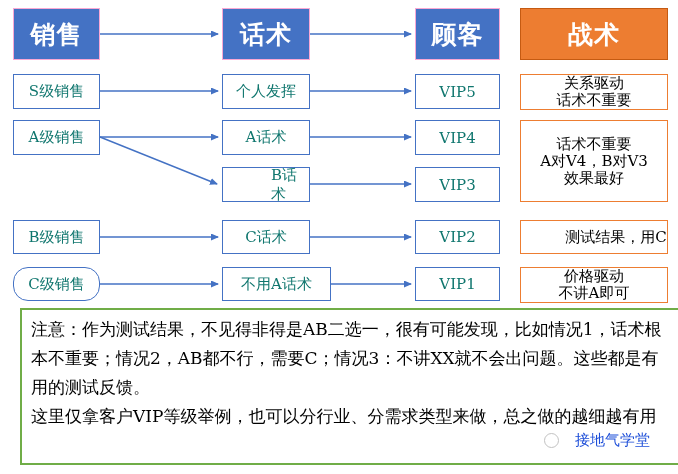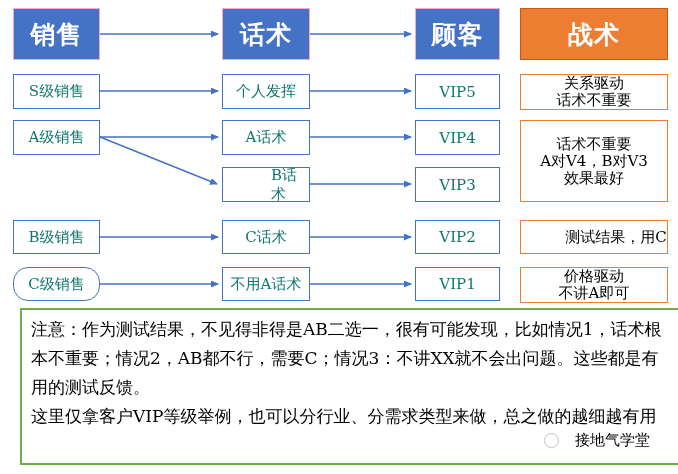--- a/index.html
+++ b/index.html
@@ -36,21 +36,21 @@
   .note{
     position:absolute;left:20px;top:308px;width:667px;height:157px;
     border:2px solid #70AD47;box-sizing:border-box;
     padding:5px 10px 0 9px;
     font-size:17px;line-height:29px;color:#000;
   }
   .note p{margin:0;}
   .watermark{
     position:absolute;right:28px;top:431px;
     display:flex;align-items:center;gap:16px;
-    color:#000000;font-size:15px;
+    color:#1d4ed8;font-size:15px;
   }
   .wm-circle{
     width:15px;height:15px;border:1.5px solid #c2c2c2;border-radius:50%;
     box-sizing:border-box;display:inline-block;
   }
 </style>
 </head>
 <body>
 
 <div id="canvas">
@@ -84,21 +84,21 @@
 
   <div class="cell" style="left:13px;top:74px;width:87px;height:35px;">S级销售</div>
   <div class="cell" style="left:13px;top:120px;width:87px;height:35px;">A级销售</div>
   <div class="cell" style="left:13px;top:220px;width:87px;height:34px;">B级销售</div>
   <div class="cell" style="left:13px;top:267px;width:87px;height:34px;border-radius:15px;">C级销售</div>
 
   <div class="cell" style="left:222px;top:120px;width:88px;height:35px;">A话术</div>
   <div class="cell" style="left:222px;top:74px;width:88px;height:35px;">个人发挥</div>
   <div class="cell" style="left:222px;top:167px;width:88px;height:35px;padding-left:48px;">B话术</div>
   <div class="cell" style="left:222px;top:220px;width:88px;height:34px;">C话术</div>
-  <div class="cell" style="left:222px;top:267px;width:88px;height:34px;">不用A话术</div>
+  <div class="cell" style="left:222px;top:267px;width:109px;height:34px;">不用A话术</div>
 
   <div class="cell" style="left:415px;top:74px;width:85px;height:35px;">VIP5</div>
   <div class="cell" style="left:415px;top:120px;width:85px;height:35px;">VIP4</div>
   <div class="cell" style="left:415px;top:167px;width:85px;height:35px;">VIP3</div>
   <div class="cell" style="left:415px;top:220px;width:85px;height:34px;">VIP2</div>
   <div class="cell" style="left:415px;top:267px;width:85px;height:34px;">VIP1</div>
 
   <div class="tac" style="left:520px;top:74px;width:148px;height:36px;">
     <div>关系驱动</div>
     <div>话术不重要</div>

